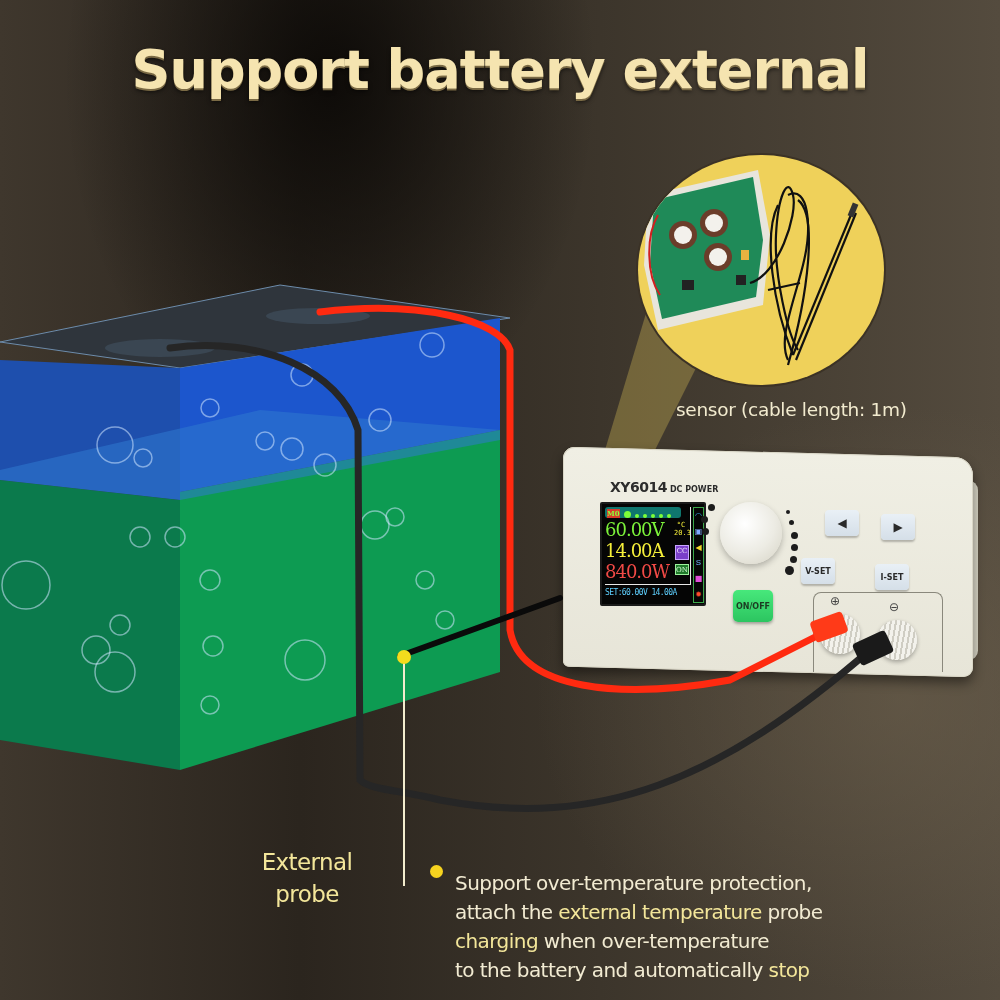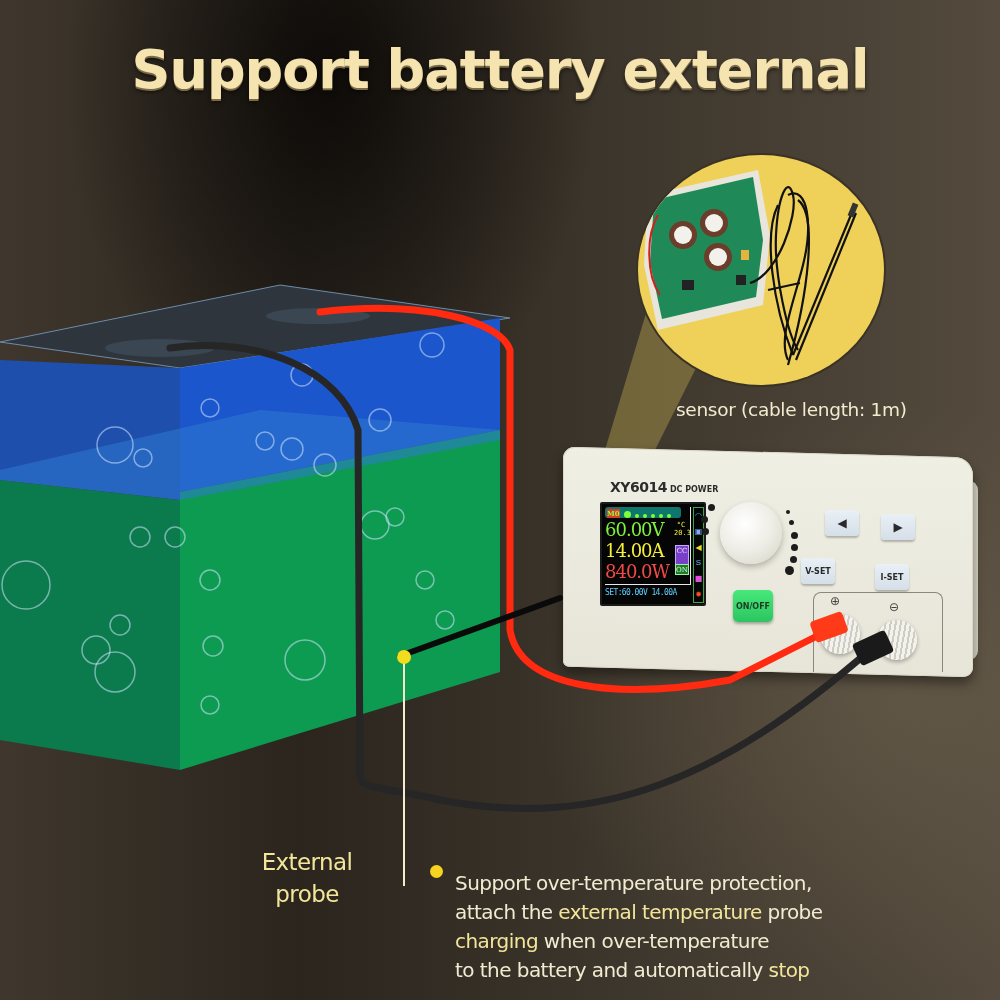--- a/index.html
+++ b/index.html
@@ -74,21 +74,21 @@
     left: 3px; top: 3px; width: 76px; height: 11px; border-radius: 3px;
     background: #0f766e; display: flex; align-items: flex-end; gap: 4px; padding-left: 2px;
   }
   .lcd-top .tag { font-size: 7px; font-weight: bold; color: #8cff3a; background:#d93a2c; line-height: 9px; }
   .lcd-top .dot { width: 4px; height: 4px; background: #7cff38; border-radius: 50%; }
   .lcd-top .dot.big { width: 7px; height: 7px; }
   .lcd-v { left: 3px; top: 16px; font-size: 18px; color: #7cf23a; line-height: 20px; letter-spacing: -1px; }
   .lcd-a { left: 3px; top: 37px; font-size: 18px; color: #f6ef3a; line-height: 20px; letter-spacing: -1px; }
   .lcd-w { left: 3px; top: 58px; font-size: 18px; color: #f14a46; line-height: 20px; letter-spacing: -1px; }
   .lcd-temp { left: 72px; top: 17px; font-size: 7px; color: #f6ef3a; line-height: 8px; text-align: center; width: 14px; font-family: "DejaVu Sans Mono", monospace; }
-  .lcd-cc { left: 73px; top: 41px; width: 14px; height: 22px; background:#7a3fc9; color:#f2e6ff; font-size: 7px; text-align:center; line-height: 11px; border: 1px solid #c9a6ff; }
+  .lcd-cc { left: 73px; top: 41px; width: 14px; height: 15px; background:#7a3fc9; color:#f2e6ff; font-size: 7px; text-align:center; line-height: 11px; border: 1px solid #c9a6ff; }
   .lcd-on { left: 73px; top: 60px; width: 14px; height: 11px; background:#1f7a2b; color:#d8ffd8; font-size: 7px; text-align:center; line-height: 11px; border: 1px solid #9cf29c; }
   .lcd-sep { left: 3px; top: 80px; width: 86px; height: 1px; background: #e8e8e8; }
   .lcd-vsep { left: 88px; top: 3px; width: 1px; height: 78px; background: #e8e8e8; }
   .lcd-set { left: 3px; top: 84px; font-size: 8px; color: #5fd0ff; font-family: "DejaVu Sans Mono", monospace; letter-spacing: -0.6px; }
   .lcd-icons {
     left: 91px; top: 3px; width: 11px; height: 96px;
     border: 1px solid #3ca84a;
     display: flex; flex-direction: column; justify-content: space-around; align-items: center;
     font-size: 8px; line-height: 9px;
   }

